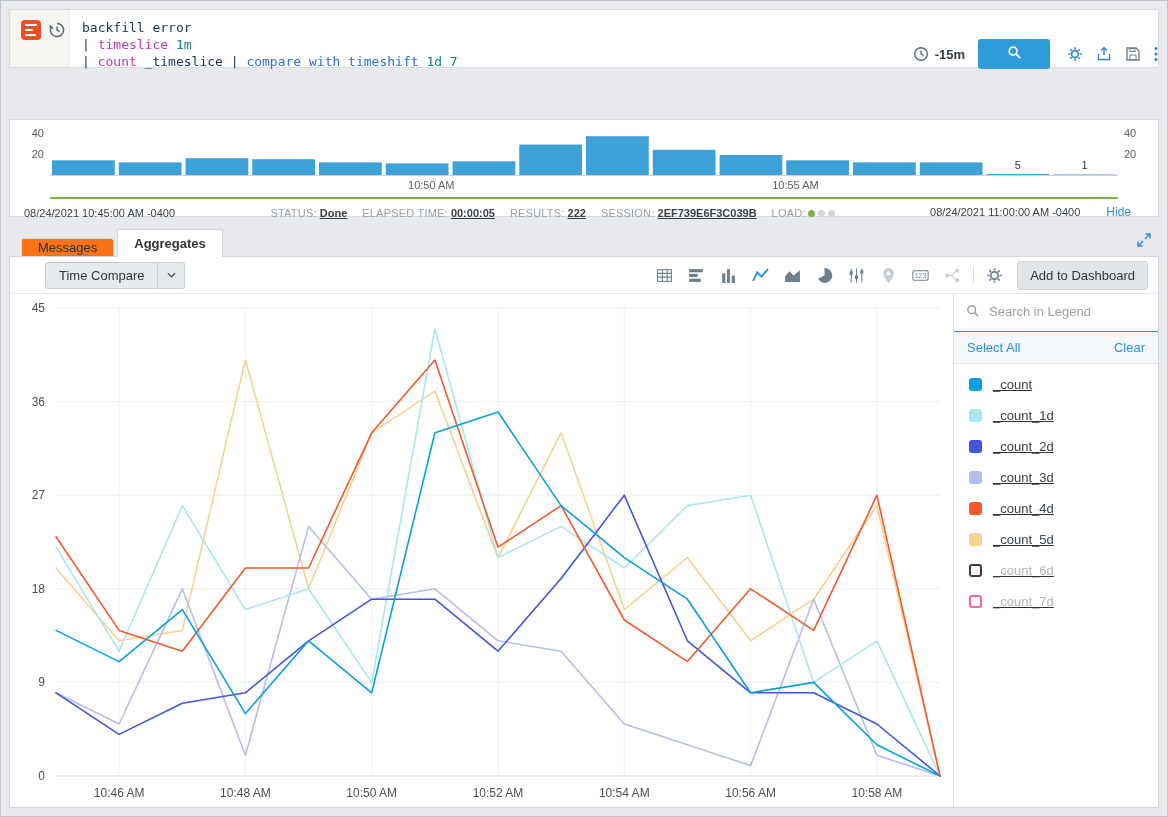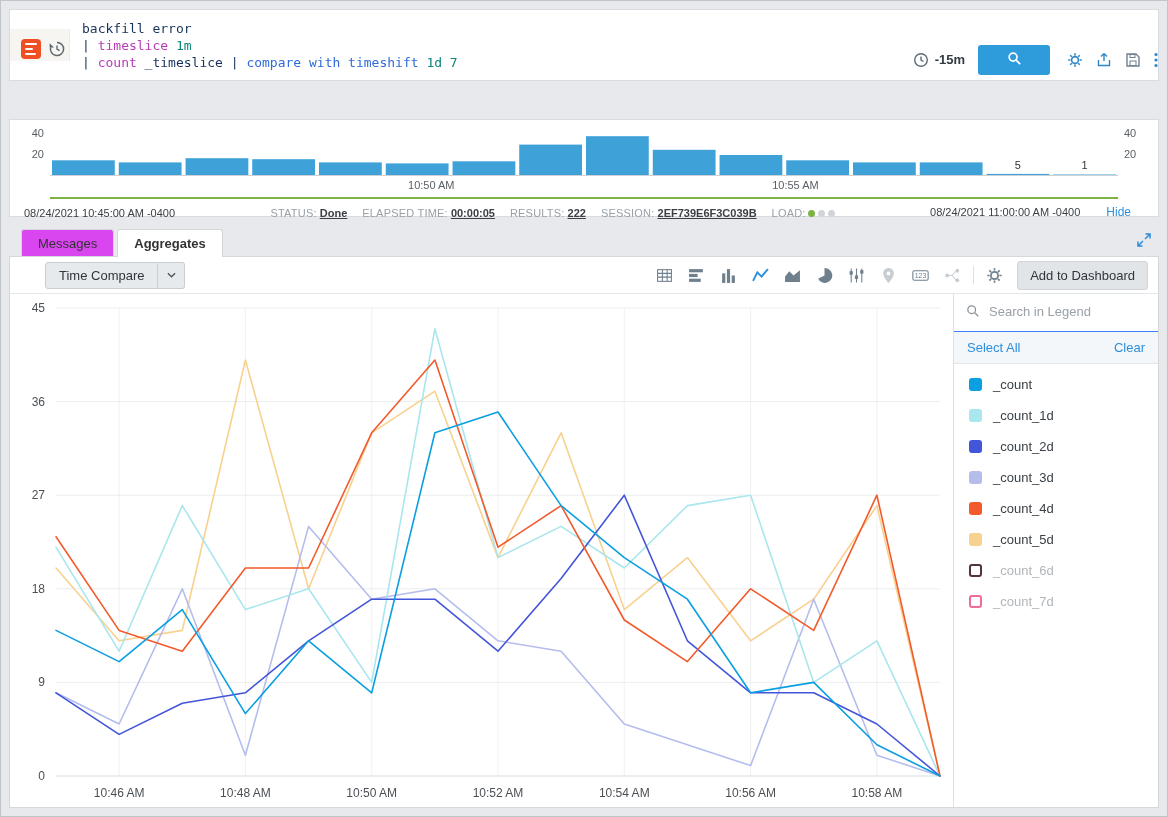--- a/index.html
+++ b/index.html
@@ -9,21 +9,21 @@
     background:#e7e9ec;
     border:1px solid #c2c5c8;
     position:relative;
     overflow:hidden;
     color:#333;
     font-size:13px;
   }
   .panel { background:#fff; border:1px solid #d9dcdf; }
 
   
-  .query-panel { position:absolute; left:8px; top:8px; right:8px; height:72px; display:flex;align-items:center; }
+  .query-panel { position:absolute; left:8px; top:8px; right:8px; height:59px; display:flex; }
   .logo-col { width:60px; background:#f6f5f2; border-right:1px solid #ecebe8; display:flex; gap:7px; padding:10px 0 0 11px; align-items:flex-start; flex:none; }
   .logo { width:20px; height:20px; border-radius:4px; background:#f04e23; position:relative; flex:none; }
   .logo i { position:absolute; left:4px; height:2px; background:#fff; border-radius:1px; display:block; }
   .logo i:nth-child(1){ top:4px; width:12px; }
   .logo i:nth-child(2){ top:9px; width:8px; }
   .logo i:nth-child(3){ top:14px; width:11px; }
   .history-ic { color:#5b6770; margin-top:1px; }
   .query-editor { flex:1; padding:9px 12px; font-family:"DejaVu Sans Mono", monospace; font-size:13px; line-height:17px; cursor:text; white-space:pre; }
   .query-controls { display:flex; align-items:center; gap:13px; padding-right:0; margin-top:29px; height:30px; flex:none; }
   .time-range { display:flex; align-items:center; gap:6px; font-weight:bold; color:#323a42; cursor:pointer; }
@@ -49,21 +49,21 @@
   .hist-date { color:#3a4046; }
   .status-right { display:flex; gap:26px; align-items:center; }
   .hide-link { color:#2c8fdd; font-size:12px; cursor:pointer; }
   .load-dots { display:inline-flex; gap:3px; margin-left:2px; }
   .load-dots span { width:7px; height:7px; border-radius:50%; background:#d1d5d9; display:inline-block; }
   .load-dots span:first-child { background:#7cb342; }
 
   
   .results-panel { position:absolute; left:8px; top:228px; right:8px; bottom:8px; }
   .tabs-row { height:27px; display:flex; align-items:flex-end; position:relative; padding-left:12px; }
-  .tab { height:27px; padding:0 16px; display:flex; align-items:center; margin-right:3px; border:1px solid #d4d8db; border-bottom:none; border-radius:3px 3px 0 0; background:#d946ef; color:#333; cursor:pointer; position:relative; z-index:2; }
+  .tab { height:18px; padding:0 16px; display:flex; align-items:center; margin-right:3px; border:1px solid #d4d8db; border-bottom:none; border-radius:3px 3px 0 0; background:#f97316; color:#333; cursor:pointer; position:relative; z-index:2; }
   .tab.active { background:#fff; font-weight:bold; height:28px; margin-bottom:-1px; }
   .expand-btn { position:absolute; right:8px; top:4px; color:#2c8fdd; cursor:pointer; display:flex; }
   .panel-body { position:absolute; top:27px; left:0; right:0; bottom:0; background:#fff; border:1px solid #d4d8db; }
   .toolbar { height:37px; border-bottom:1px solid #e5e7e9; display:flex; align-items:center; padding:0 10px; }
   .time-compare { display:flex; margin-left:25px; cursor:pointer; }
   .tc-label { background:#e7eaec; border:1px solid #c9ced3; padding:5px 13px; border-radius:3px 0 0 3px; color:#2f363c; }
   .tc-chevron { background:#e7eaec; border:1px solid #c9ced3; border-left:none; width:27px; display:flex; align-items:center; justify-content:center; border-radius:0 3px 3px 0; color:#555; }
   .spacer { flex:1; }
   .chart-icons { display:flex; gap:15px; align-items:center; }
   .chart-icon { width:17px; height:17px; color:#6e7f8d; cursor:pointer; display:inline-flex; }
@@ -75,21 +75,21 @@
   .add-dash { background:#e2e5e8; border:1px solid #d0d4d8; padding:6px 12px; border-radius:3px; margin-left:14px; cursor:pointer; font-size:13px; color:#2f363c; font-family:"Liberation Sans",sans-serif; }
 
   .content-row { position:absolute; top:37px; left:0; right:0; bottom:0; display:flex; }
   .chart-area { width:943px; flex:none; position:relative; }
   .legend-panel { flex:1; border-left:1px solid #dfe2e5; display:flex; flex-direction:column; }
   .legend-search { display:flex; align-items:flex-start; gap:9px; padding:10px 12px; border-bottom:1px solid #3b82f6; color:#8a9197; }
   .legend-search input { border:none; outline:none; font-size:13px; color:#333; width:100%; font-family:"Liberation Sans",sans-serif; background:transparent; }
   .legend-search input::placeholder { color:#9aa0a6; }
   .legend-actions { display:flex; justify-content:space-between; padding:8px 13px; border-bottom:1px solid #e3e7ea; background:#f3f7fa; }
   .legend-link { color:#2c8fdd; cursor:pointer; }
-  .legend-items { flex:1; overflow:auto; padding:5px 0; }
+  .legend-items { flex:1; overflow:auto; padding:5px 0;text-decoration:underline; }
   .legend-item { display:flex; align-items:center; gap:11px; padding:8px 15px; cursor:pointer; }
   .chip { width:13px; height:13px; border-radius:3px; flex:none; }
   .legend-label { color:#3a4046; }
   .legend-label.unchecked { color:#b1b6bb; }
 </style>
 </head>
 <body>
 
 <div class="query-panel panel">
   <div class="logo-col">

